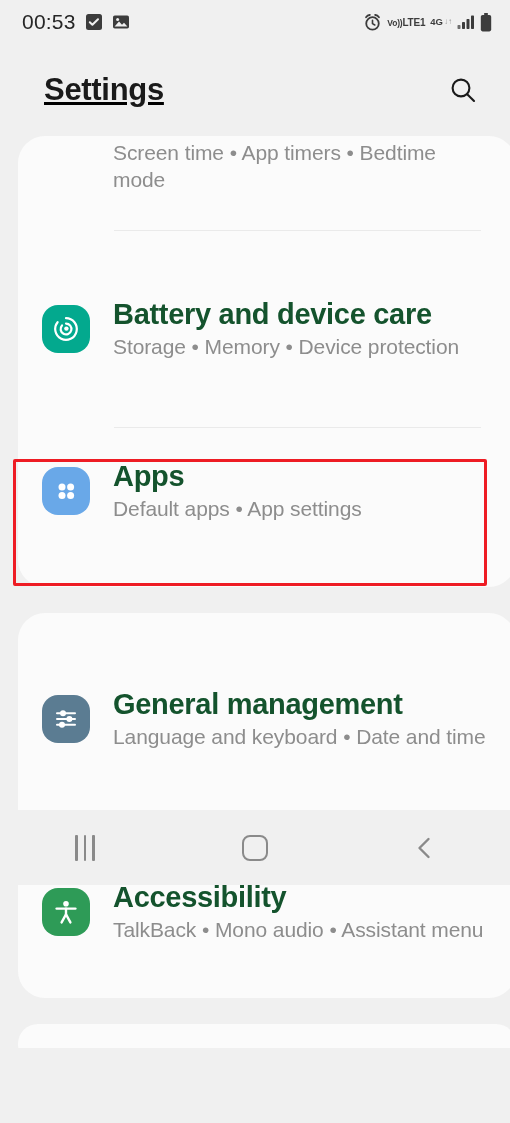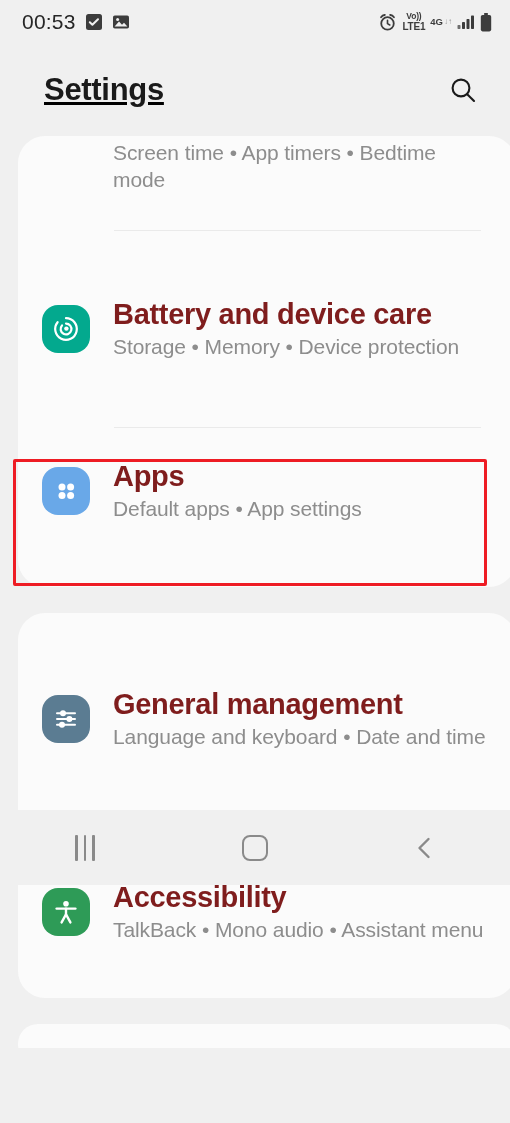--- a/index.html
+++ b/index.html
@@ -43,22 +43,21 @@
   }
   .status-right {
     display: flex;
     align-items: center;
     gap: 5px;
   }
   .si { display: block; }
 
   .volte-stack {
     display: flex;
-    flex-direction: column;
-    align-items: center;
+    align-items: flex-end;
     line-height: 1;
   }
   .volte-top {
     font-size: 8.5px;
     font-weight: 700;
     color: #3c3c3c;
     letter-spacing: -0.2px;
   }
   .volte-bot {
     font-size: 10px;
@@ -157,21 +156,21 @@
     width: 48px;
     flex: 0 0 48px;
     margin-right: 23px;
   }
 
   .row-text { flex: 1 1 auto; min-width: 0; }
 
   .row-title {
     font-size: 29px;
     font-weight: 700;
-    color: #7f1d1d;
+    color: #14532d;
     line-height: 1.18;
     letter-spacing: -0.3px;
   }
   .row-sub {
     font-size: 21px;
     font-weight: 400;
     color: #8d8d8d;
     line-height: 1.28;
     letter-spacing: -0.1px;
     margin-top: 2px;

